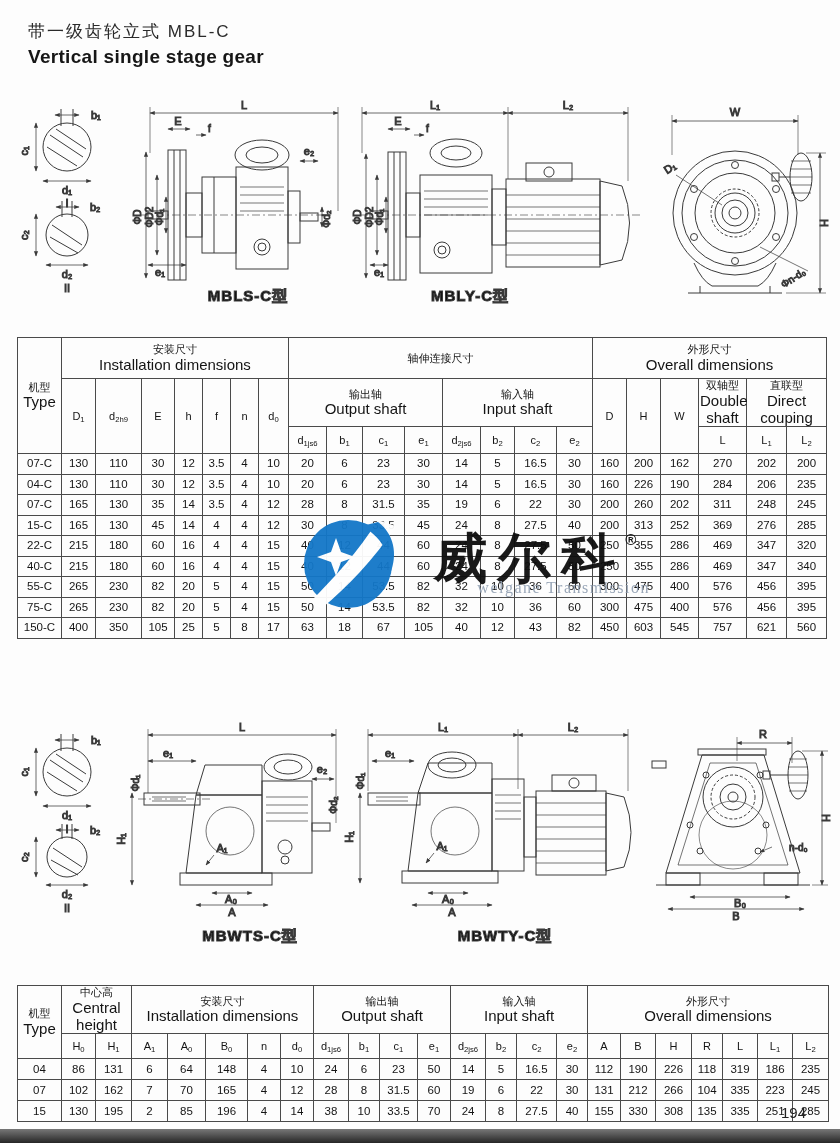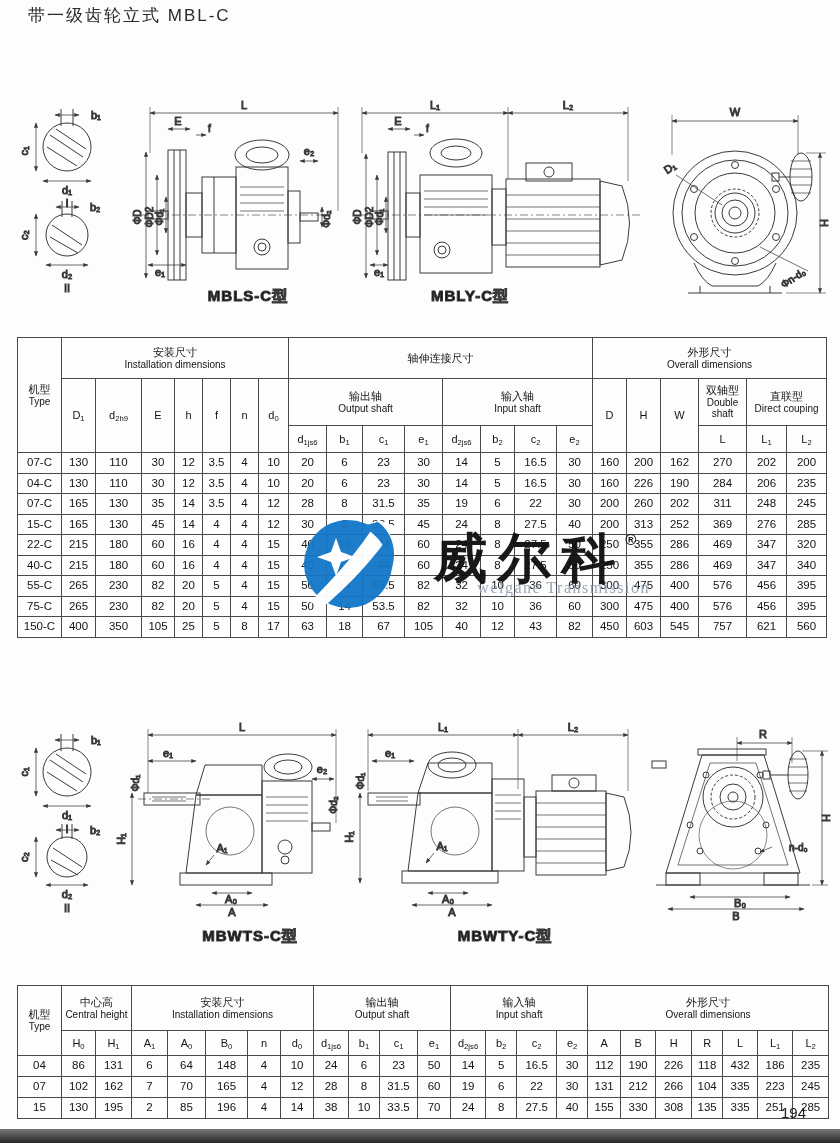--- a/index.html
+++ b/index.html
@@ -1,57 +1,58 @@
 <!DOCTYPE html>
 <html><head>
 <meta charset="utf-8">
 <style>
   html,body{margin:0;padding:0;}
   body{width:840px;height:1143px;background:#fff;position:relative;overflow:hidden;
        font-family:"Liberation Sans",sans-serif;color:#111;}
   .page{position:absolute;inset:0;background:#fdfdfd;}
   .title-block{position:absolute;left:28px;}
-  .tb1{top:4px}.tb2{top:650px}
+  .tb1{top:20px}.tb2{top:650px}
   .title-zh{font-size:17px;color:#2a2a2a;letter-spacing:2px;}
   .title-en{font-size:19px;font-weight:bold;color:#161616;margin-top:3px;letter-spacing:.3px;}
   svg.draw{position:absolute;left:0;}
   .d1{top:95px}.d2{top:705px}
   svg text{font-family:"Liberation Sans",sans-serif;fill:#222;font-size:11px;}
   svg text.cap{font-size:15px;font-weight:bold;fill:#111;letter-spacing:1px;}
   svg text.sm{font-size:10px;}
   .tbl{position:absolute;left:17px;width:806px;}
   .t1{top:337px}.t2{top:985px}
   table{border-collapse:collapse;width:100%;table-layout:fixed;}
   th,td{border:1px solid #4a4a4a;text-align:center;vertical-align:middle;
         font-weight:normal;padding:0 1px;font-size:11px;line-height:1.15;color:#141414;}
   .t1 tr.h1 th{height:40px}.t1 tr.h2 th{height:46px}.t1 tr.h3 th{height:26px}
   .t2 tr.h1 th{height:44px}.t2 tr.h2 th{height:24px}
   .t1 tbody td{height:19.5px;font-size:11.5px;}
   .t2 tbody td{height:20px;font-size:11.5px;}
-  th .en{font-size:10px;}
+  th .en{font-size:15px;}
   sub{font-size:70%;vertical-align:baseline;position:relative;top:.28em;}
   .watermark{position:absolute;left:300px;top:514px;width:350px;height:100px;
              display:flex;align-items:center;z-index:5;opacity:.95;justify-content:space-between;}
   .wm-logo{width:102px;height:96px;flex:0 0 auto;}
   .wm-body{margin-left:4px;white-space:nowrap;}
   .wm-zh{font-size:54px;font-weight:bold;color:#0d0d0d;letter-spacing:10px;line-height:1;}
   .wm-reg{font-size:15px;font-weight:bold;vertical-align:top;color:#0d0d0d;}
   .wm-en{font-size:16px;letter-spacing:1.5px;margin-top:-6px;
          font-family:Liberation Serif, serif;margin-left:44px;}
   .page-number{position:absolute;right:34px;top:1104px;font-size:15px;color:#222;}
   .bottom-bar{position:absolute;left:0;top:1129px;width:840px;height:14px;
               background:linear-gradient(#777,#262626);}
 </style>
 </head>
 <body>
 
 <div class="page">
 
   <div class="title-block tb1">
     <div class="title-zh">带一级齿轮立式 MBL-C</div>
+    <div class="title-en">Vertical single stage gear</div>
   </div>
 
   <svg class="draw d1" width="840" height="242" viewBox="0 0 840 242">
     <defs>
       <marker id="a1" viewBox="0 0 10 10" refX="9" refY="5" markerWidth="7" markerHeight="7" orient="auto-start-reverse">
         <path d="M0,1 L10,5 L0,9 Z" fill="#3a3a3a"></path>
       </marker>
     </defs>
 
     <g stroke="#3a3a3a" fill="none">
@@ -802,21 +803,21 @@
             <td>23</td>
             <td>50</td>
             <td>14</td>
             <td>5</td>
             <td>16.5</td>
             <td>30</td>
             <td>112</td>
             <td>190</td>
             <td>226</td>
             <td>118</td>
-            <td>432</td>
+            <td>319</td>
             <td>186</td>
             <td>235</td>
           </tr>
           <tr>
             <td>07</td>
             <td>102</td>
             <td>162</td>
             <td>7</td>
             <td>70</td>
             <td>165</td>

